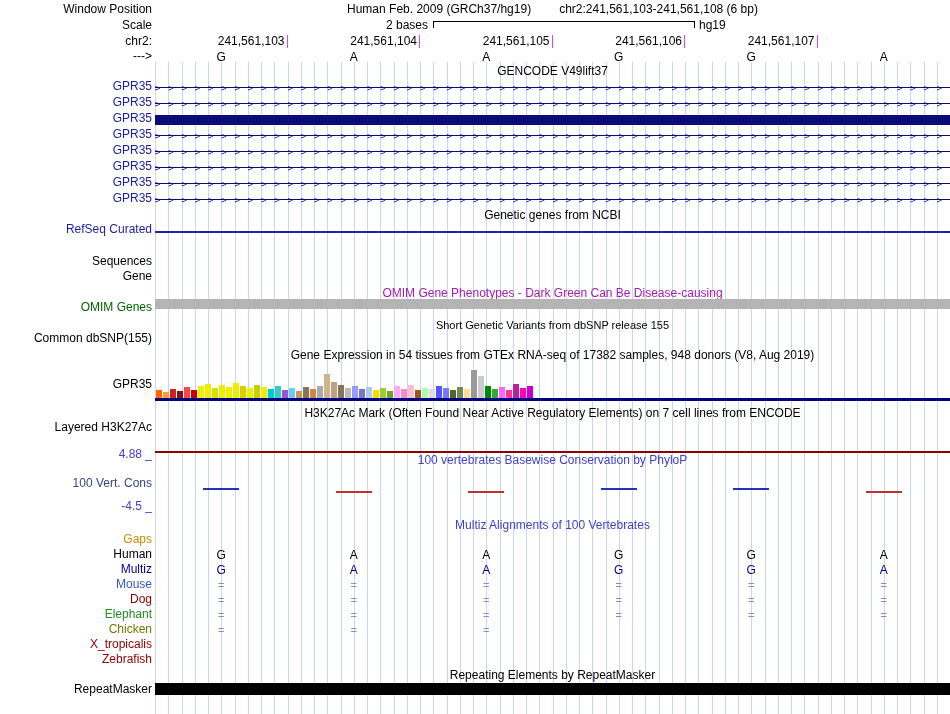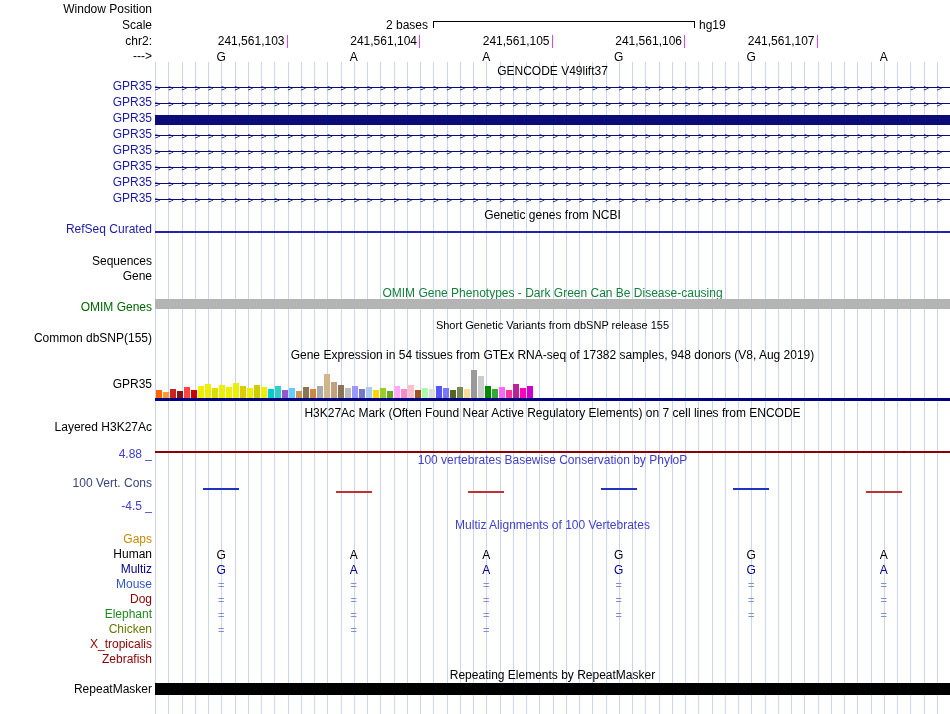--- a/index.html
+++ b/index.html
@@ -19,41 +19,44 @@
   #grid{position:absolute;left:155px;top:62px;width:795px;height:652px;
         background:repeating-linear-gradient(90deg,#c9d7ee 0,#c9d7ee 1px,transparent 1px,transparent 13.25px);}
   .sp{display:inline-block;width:28px;}
 </style>
 </head>
 <body>
 
 <div id="browser">
 
   <div class="lbl" style="top:3px">Window Position</div>
+  <div class="ct" style="top:3px">
+    <span>Human Feb. 2009 (GRCh37/hg19)</span><span class="sp"></span><span>chr2:241,561,103-241,561,108 (6 bp)</span>
+  </div>
 
   <div class="lbl" style="top:19px">Scale</div>
   <div class="abs" style="left:330px;top:19px;width:98px;text-align:right;font-size:12px;line-height:13px">2 bases</div>
   <div class="abs" style="left:433px;top:21px;width:260px;height:6px;border-top:1px solid #000;border-left:1px solid #000;border-right:1px solid #000"></div>
   <div class="abs" style="left:699px;top:19px;font-size:12px;line-height:13px">hg19</div>
 
   <div class="lbl" style="top:35px">chr2:</div>
   <div class="lbl" style="top:50px">---&gt;</div>
 
   <div id="grid"></div>
 
   <div class="ct" style="top:65px">GENCODE V49lift37</div>
 
   <div class="ct" style="top:209px">Genetic genes from NCBI</div>
   <div class="lbl" style="top:223px;color:#1a1aa6">RefSeq Curated</div>
   <div class="abs" style="left:155px;top:231px;width:795px;height:2px;background:#2222aa"></div>
 
   <div class="lbl" style="top:255px">Sequences</div>
   <div class="lbl" style="top:270px">Gene</div>
 
-  <div class="ct" style="top:287px;color:#15803d">OMIM Gene Phenotypes - Dark Green Can Be Disease-causing</div>
+  <div class="ct" style="top:287px;color:#a21caf">OMIM Gene Phenotypes - Dark Green Can Be Disease-causing</div>
   <div class="lbl" style="top:301px;color:#006400">OMIM Genes</div>
   <div class="abs" style="left:155px;top:299px;width:795px;height:10px;background:#b4b4b4"></div>
 
   <div class="ct small" style="top:319px">Short Genetic Variants from dbSNP release 155</div>
   <div class="lbl" style="top:332px">Common dbSNP(155)</div>
 
   <div class="ct" style="top:349px">Gene Expression in 54 tissues from GTEx RNA-seq of 17382 samples, 948 donors (V8, Aug 2019)</div>
   <div class="lbl" style="top:378px">GPR35</div>
   <div class="abs" style="left:155px;top:398px;width:795px;height:3px;background:#000080"></div>
 

